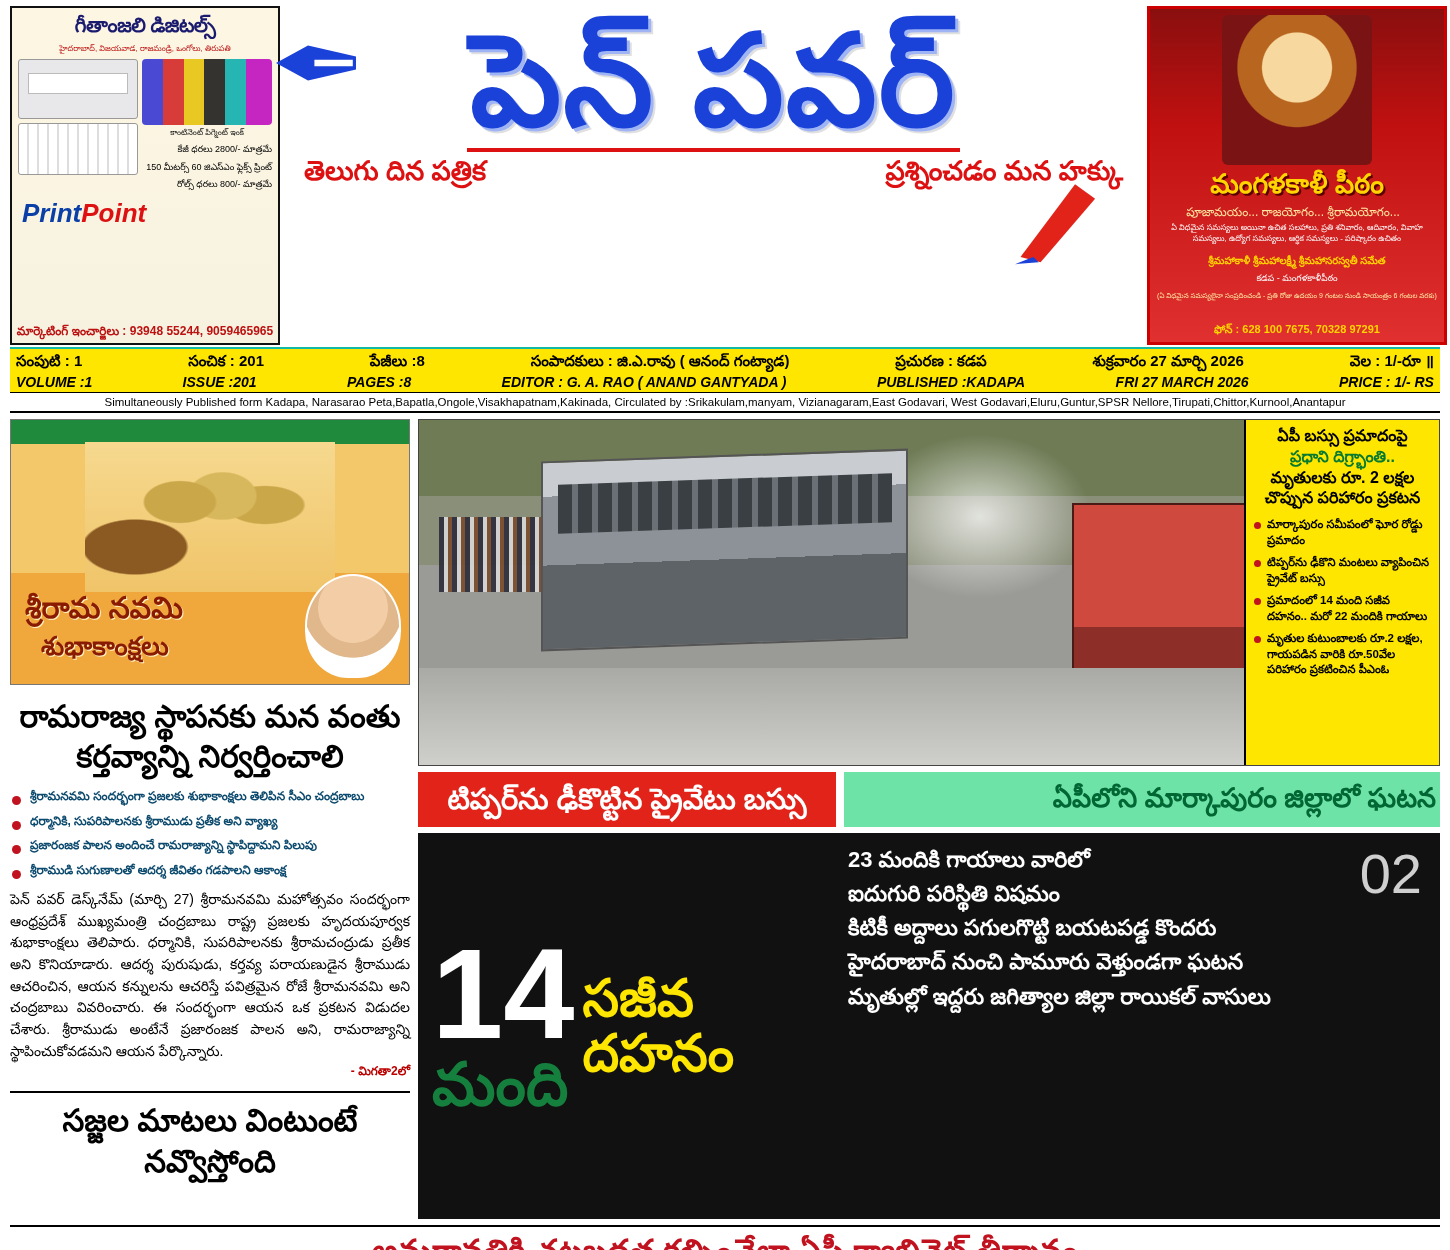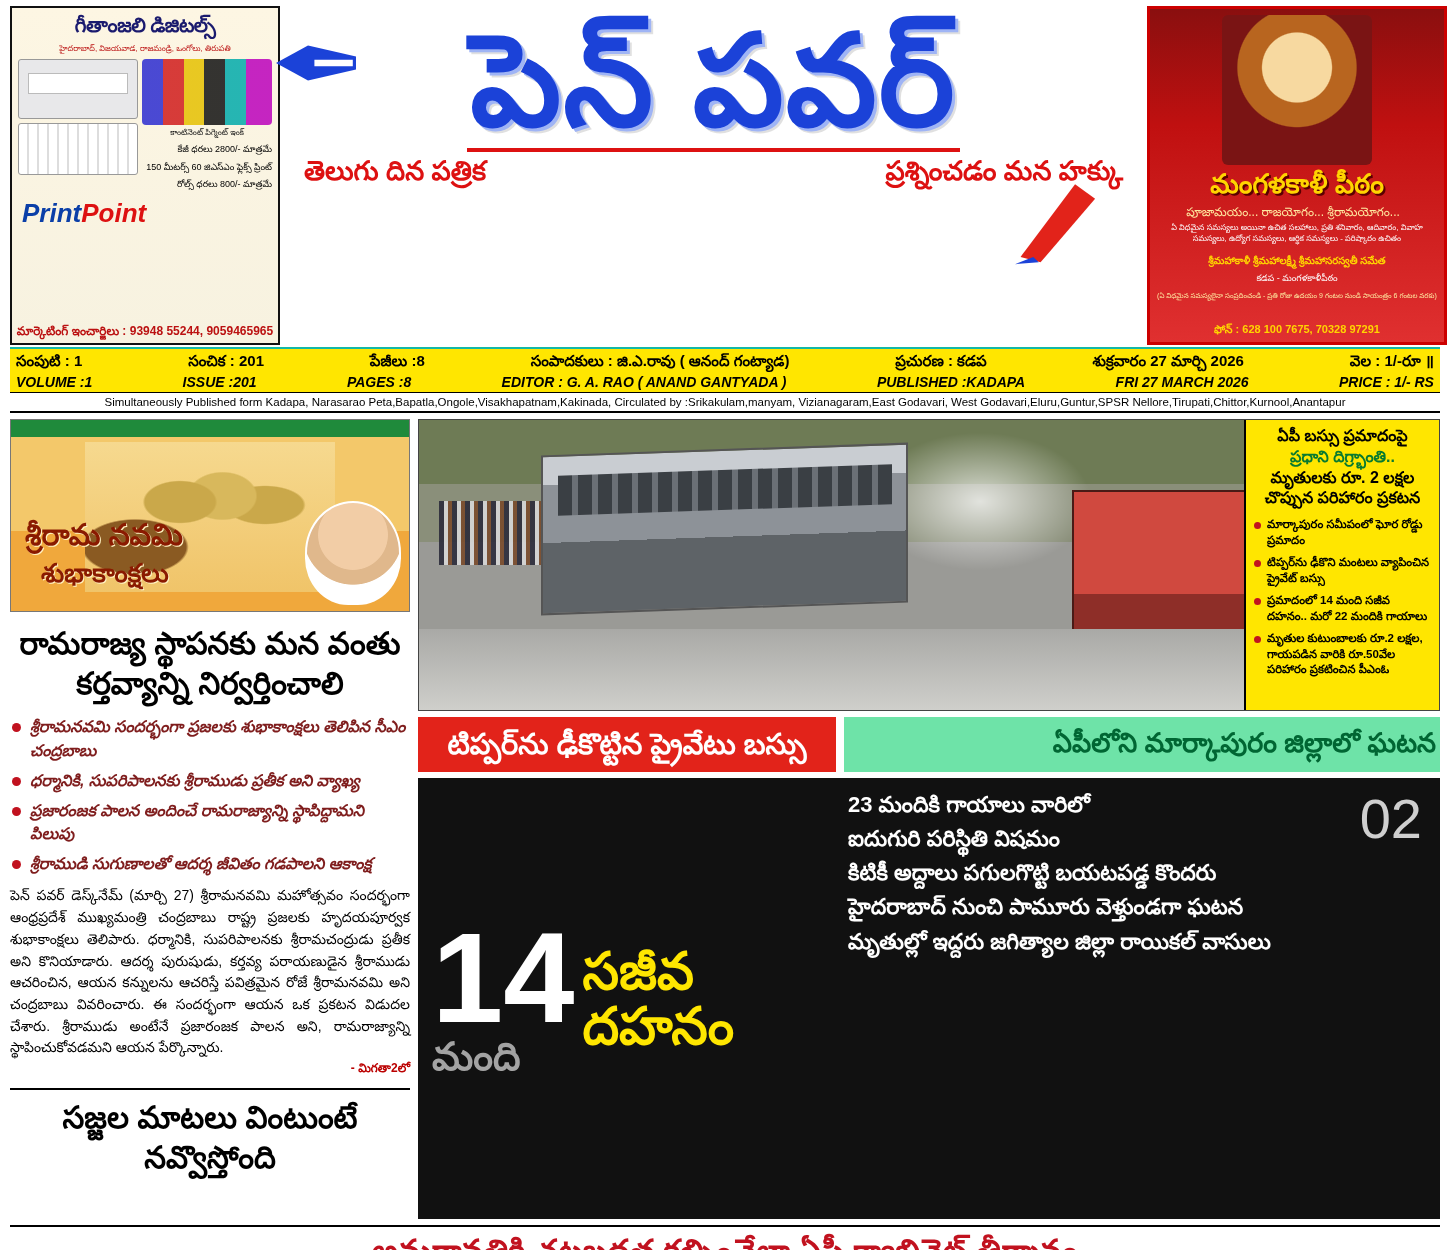--- a/index.html
+++ b/index.html
@@ -158,21 +158,21 @@
     display: flex;
     gap: 8px;
     margin: 6px 10px 0 10px;
     height: 800px;
   }
   .col-left { width: 400px; flex: 0 0 400px; }
   .col-right { flex: 1 1 auto; display:flex; flex-direction:column; }
 
   
   .devotional {
-    height: 193px; border: 1px solid #777;
+    height: 266px; border: 1px solid #777;
     background: linear-gradient(180deg,#1f8a3b 0 9%, #f3c86a 9% 58%, #f0a83c 58% 100%);
     position: relative; overflow:hidden;
   }
   .deity {
     position:absolute; top: 22px; left: 50%; transform:translateX(-50%);
     width: 250px; height: 150px;
     background:
       radial-gradient(ellipse at 20% 70%, #8a5a22 0 18%, transparent 19%),
       radial-gradient(ellipse at 38% 40%, #caa84a 0 16%, transparent 17%),
       radial-gradient(ellipse at 55% 36%, #d8b85c 0 17%, transparent 18%),
@@ -195,22 +195,22 @@
     background: radial-gradient(circle at 50% 32%, #f2cda6 0 42%, #e0b88c 43% 60%, #fff 61% 100%);
     border: 2px solid #fff;
   }
 
   .left-headline {
     font-size: 31px; font-weight: bold; color: #000; line-height: 1.28;
     text-align: center; margin-top: 12px;
   }
   ul.bullets { list-style: none; margin: 12px 0 0 0; padding: 0; }
   ul.bullets li {
-    position: relative; padding-left: 20px; font-size: 16px;
-    color: #7f1d1d; line-height: 1.45; margin-bottom: 7px; font-weight: 600; font-style: italic;
+    position: relative; padding-left: 20px; font-size: 12px;
+    color: #0c4a6e; line-height: 1.45; margin-bottom: 7px; font-weight: 600;
   }
   ul.bullets li:before {
     content:""; position:absolute; left: 2px; top: 8px;
     width: 9px; height: 9px; border-radius:50%; background:#c1121f;
   }
   .body-text {
     margin-top: 10px; font-size: 14px; line-height: 1.55; color:#000;
     text-align: justify;
   }
   .jump-note { text-align: right; font-size: 12px; color:#b00; font-weight:bold; margin-top:2px;}
@@ -218,21 +218,21 @@
   .left-bottom-head {
     margin-top: 10px;
     border-top: 2px solid #000;
     padding-top: 8px;
     text-align:center;
     font-size: 31px; font-weight: bold; color:#000; line-height:1.3;
   }
 
   
   .photo {
-    height: 292px; border: 1px solid #444; position: relative; overflow:hidden;
+    height: 347px; border: 1px solid #444; position: relative; overflow:hidden;
     background: linear-gradient(180deg,#6e7b55 0 22%, #8a8f7a 22% 42%, #9a9a96 42% 72%, #b0b0ad 72% 100%);
   }
   .photo .bus {
     position:absolute; left: 12%; top: 10%; width: 36%; height: 55%;
     background: linear-gradient(180deg,#c9cdd2 0 18%, #8d9298 18% 55%, #5e6367 55% 100%);
     border: 2px solid #555;
     transform: skewY(-2deg);
   }
   .photo .bus:after {
     content:""; position:absolute; left:4%; right:4%; top: 12%; height: 26%;
@@ -293,21 +293,21 @@
   }
   .big-left {
     flex: 0 0 418px; display:flex; align-items:center; padding-left: 14px;
   }
   .big-num {
     font-size: 128px; font-weight: bold; color:#fff; line-height: .9;
   }
   .big-col { margin-left: 8px; }
   .big-w1 { font-size: 52px; font-weight:bold; color:#ffe600; line-height:1.05;}
   .big-w2 { font-size: 52px; font-weight:bold; color:#ffe600; line-height:1.05;}
-  .big-w3 { font-size: 39px; font-weight:bold; color:#a3a3a3; line-height:1.05; margin-top:2px;}
+  .big-w3 { font-size: 60px; font-weight:bold; color:#15803d; line-height:1.05; margin-top:2px;}
   .bullet-col {
     flex: 1 1 auto; padding: 10px 12px 6px 12px; position: relative;
   }
   .bullet-col div.line {
     color:#fff; font-size: 22px; font-weight: bold; line-height: 1.55;
   }
   .page-ref {
     position:absolute; right: 18px; top: 8px;
     font-size: 56px; color:#cfcfcf; font-weight: 300;
   }

